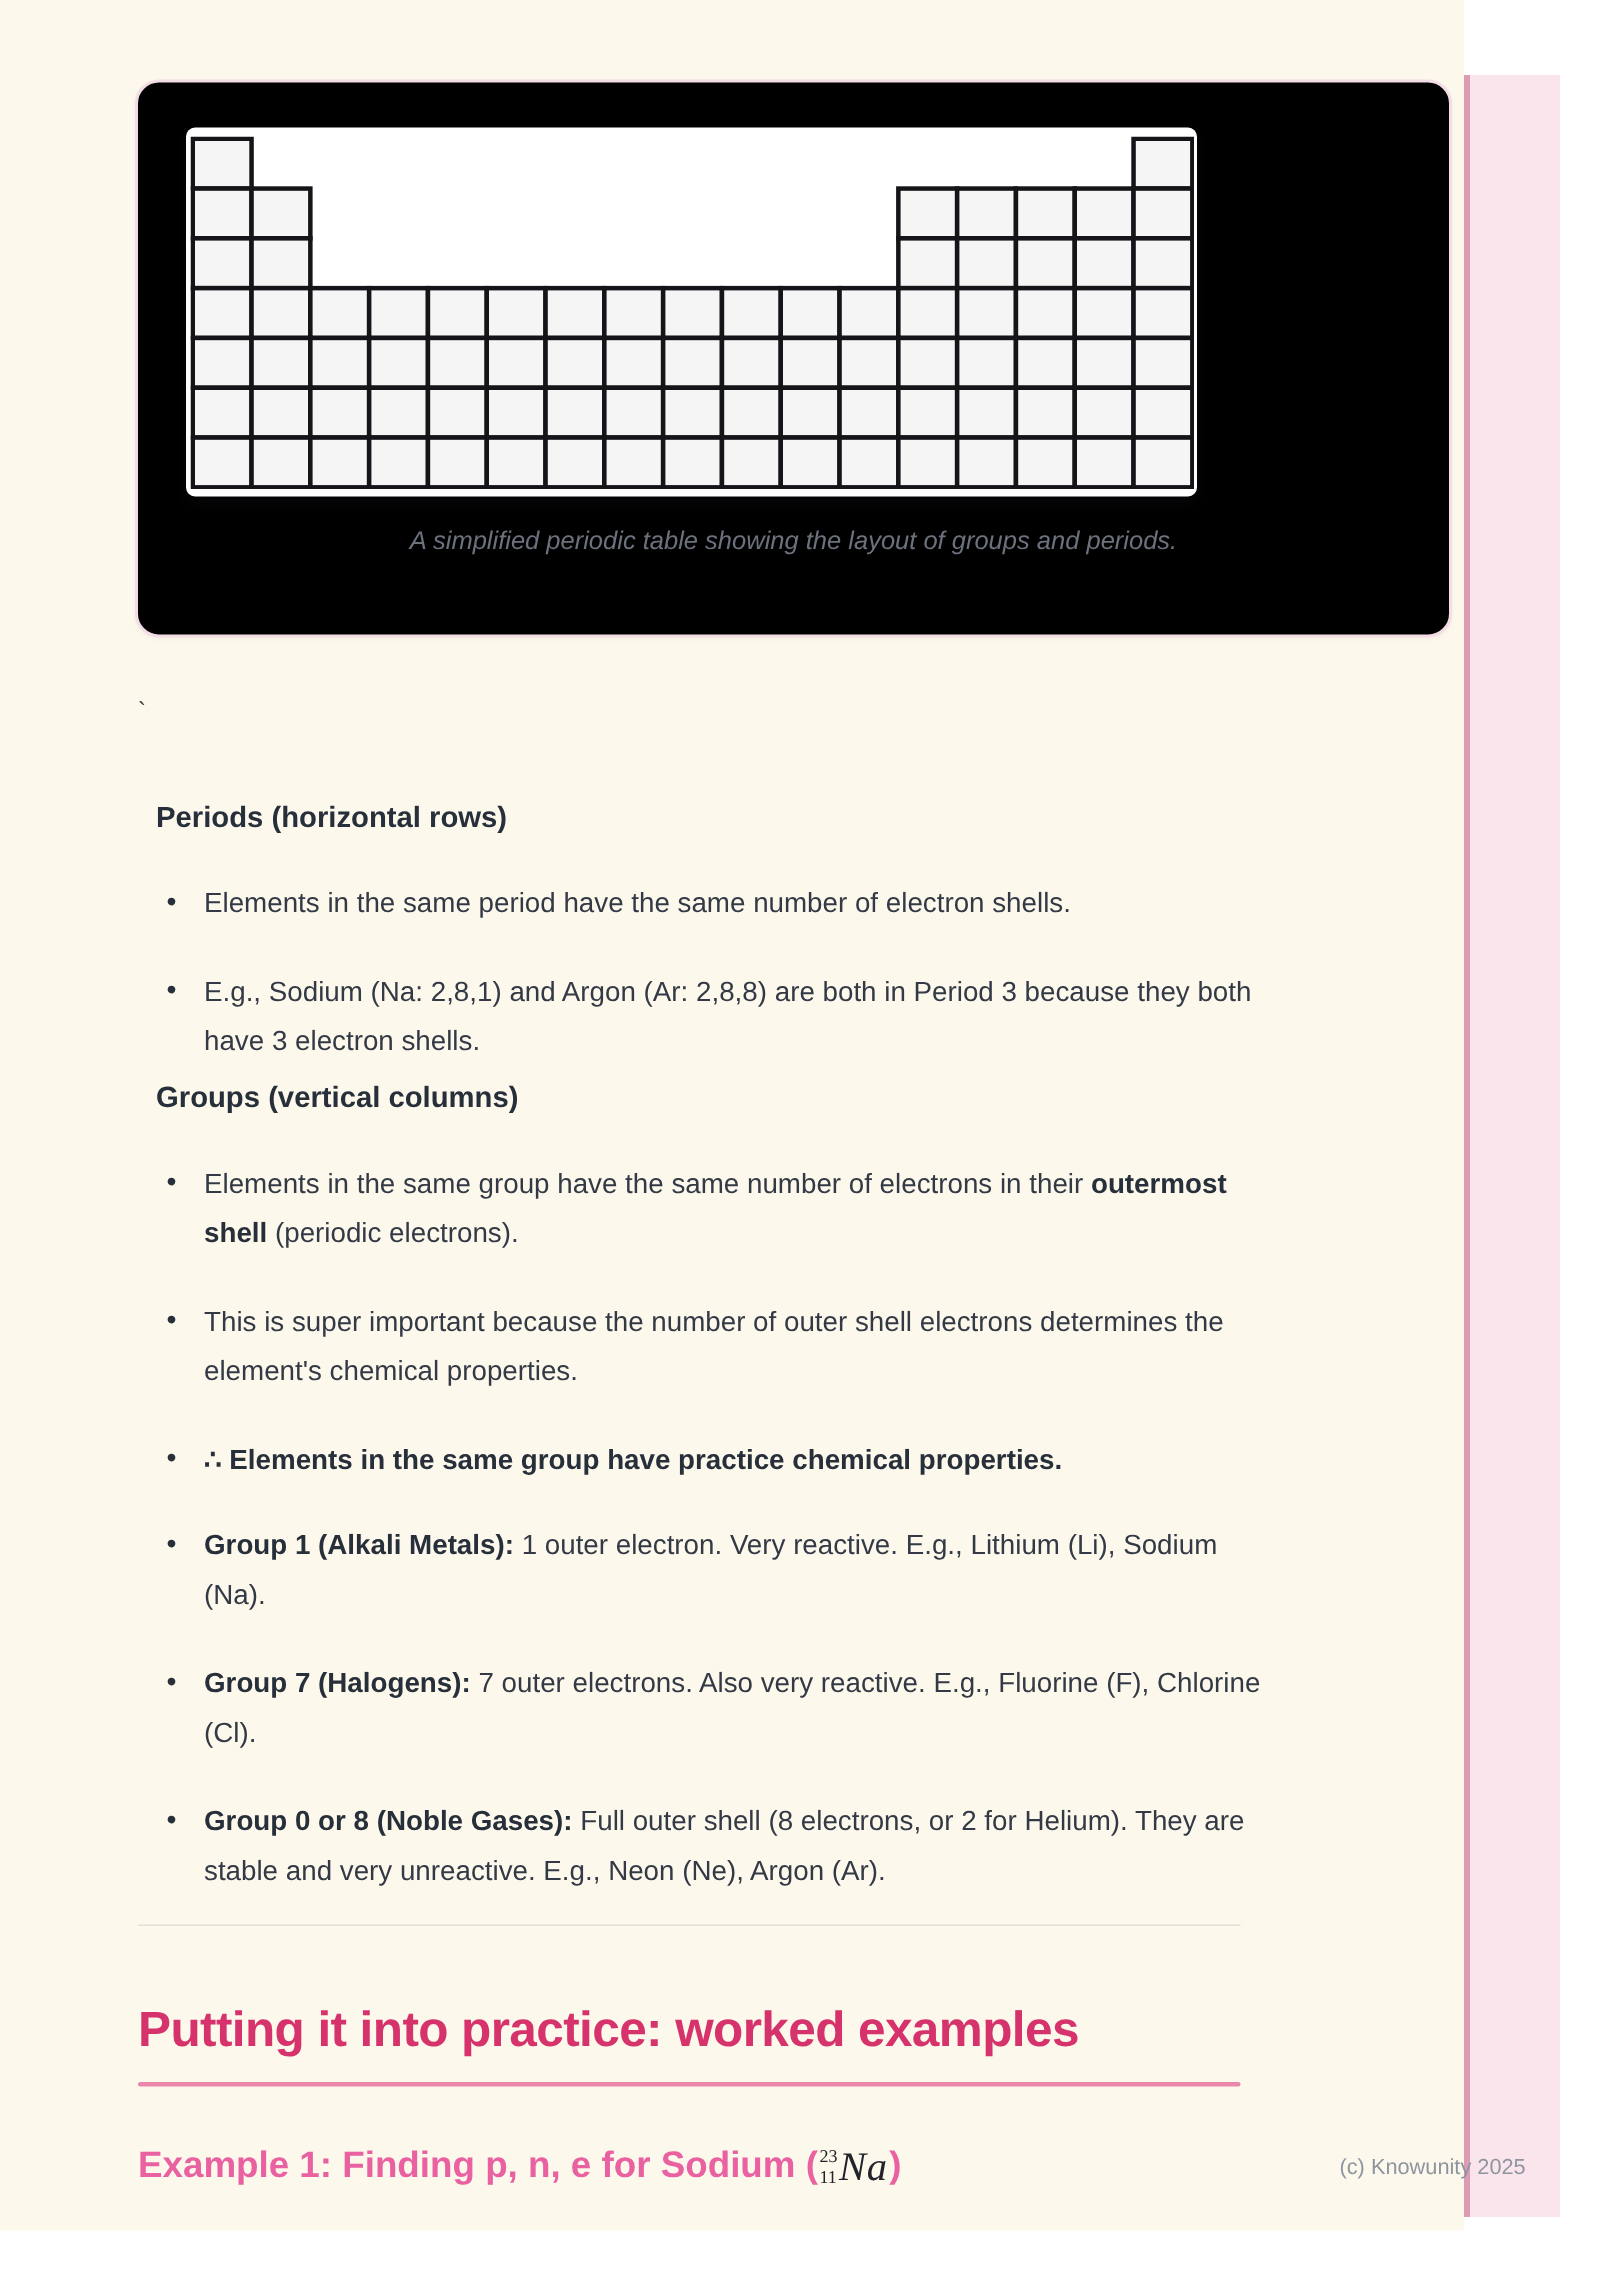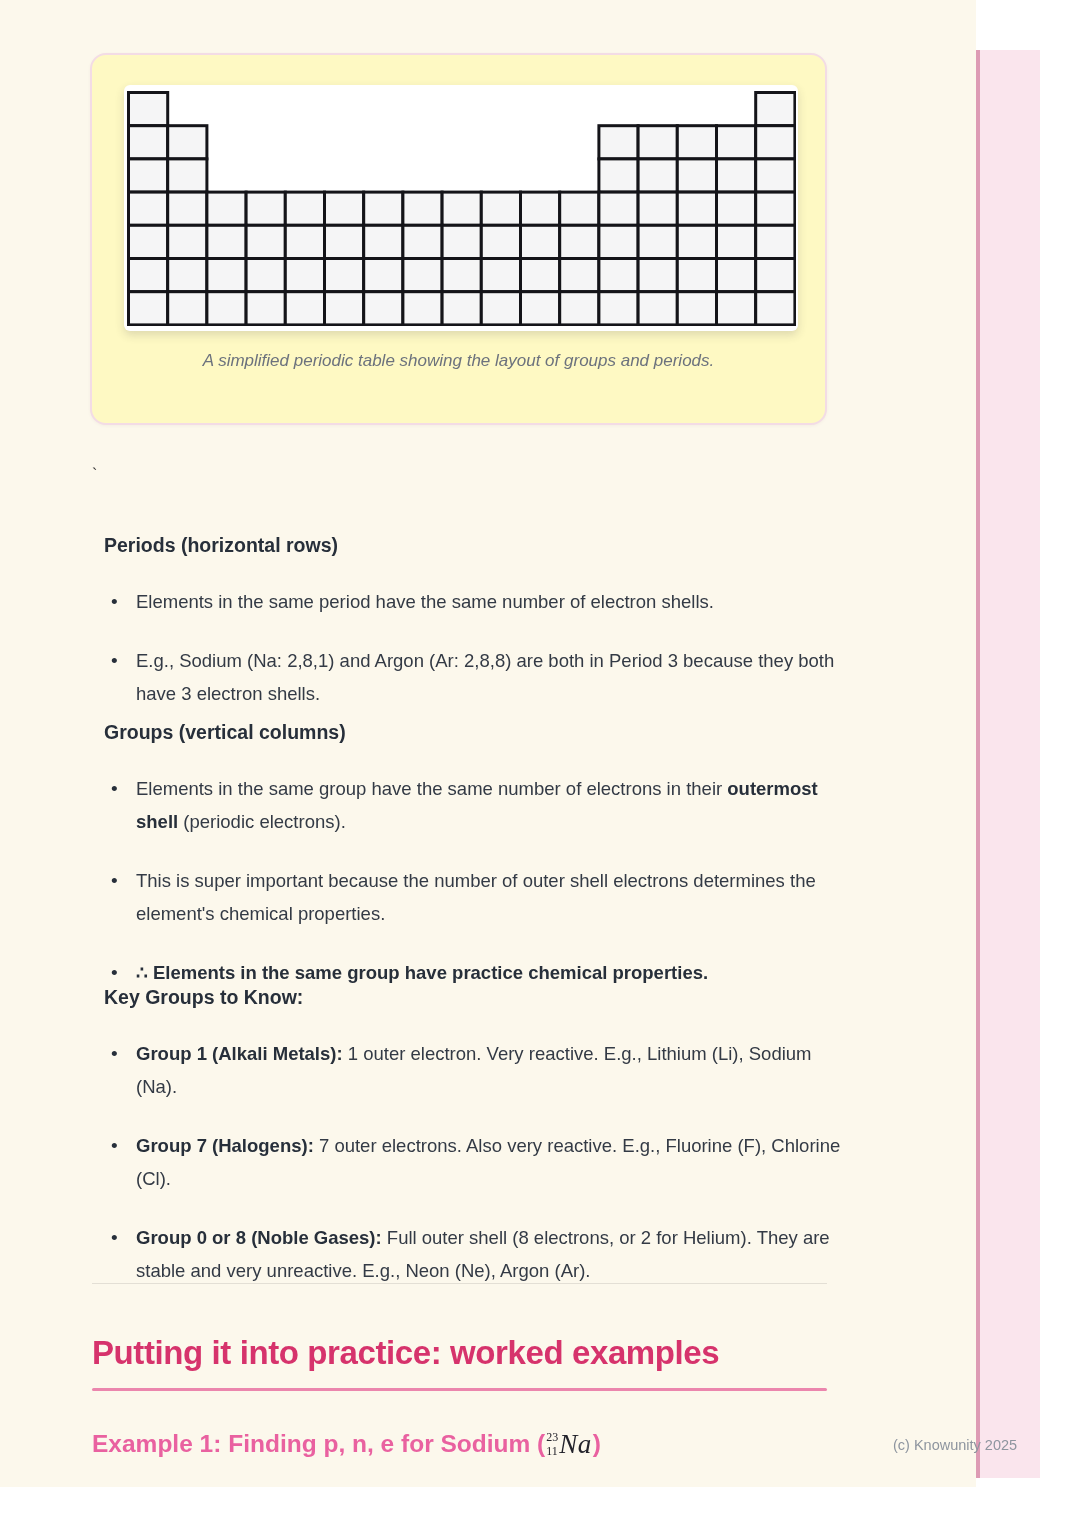--- a/index.html
+++ b/index.html
@@ -5,22 +5,22 @@
   html,body{margin:0;padding:0;}
   body{
     width:1080px;height:1528px;position:relative;background:#ffffff;
     font-family:"Liberation Sans", sans-serif;overflow:hidden;
   }
   .paper{position:absolute;left:0;top:0;width:976px;height:1487px;background:#fcf8ec;}
   .page-edge{position:absolute;left:976px;top:50px;width:64px;height:1428px;
     background:#fae5ed;border-left:4px solid #dd9bb4;box-sizing:border-box;z-index:2;}
 
   
-  .card{position:absolute;left:90px;top:53px;width:737px;height:372px;box-sizing:border-box;
-    background:#fef9c3;border:2px solid #f3dce5;border-radius:16px;z-index:1;
+  .card{position:absolute;left:90px;top:53px;width:878px;height:372px;box-sizing:border-box;
+    background:#000000;border:2px solid #f3dce5;border-radius:16px;z-index:1;
     box-shadow:0 1px 3px rgba(120,90,110,.06);}
   .panel{position:absolute;left:32px;top:30px;width:674px;height:246px;background:#ffffff;
     border-radius:6px;box-shadow:0 4px 10px rgba(50,50,70,.16);
     display:flex;align-items:center;justify-content:center;}
   .caption{position:absolute;left:0;right:0;top:296px;text-align:center;
     font-style:italic;font-size:17px;color:#6c727d;}
 
   .stray{position:absolute;left:92px;top:466px;font-size:16px;color:#3a3a3a;z-index:1;}
 
   
@@ -160,21 +160,20 @@
     </section>
     <section class="sec" style="top: 720px;">
       <h3>Groups (vertical columns)</h3>
       <ul>
         <li><span>Elements in the same group have the same number of electrons in their </span><span class="b">outermost shell</span><span> (periodic electrons).</span></li>
         <li><span>This is super important because the number of outer shell electrons determines the element's chemical properties.</span></li>
         <li><span class="b">∴ Elements in the same group have practice chemical properties.</span></li>
       </ul>
     </section>
     <section class="sec" style="top: 985px;">
-      <h3>Key Groups to Know:</h3>
       <ul>
         <li><span class="b">Group 1 (Alkali Metals):</span><span> 1 outer electron. Very reactive. E.g., Lithium (Li), Sodium (Na).</span></li>
         <li><span class="b">Group 7 (Halogens):</span><span> 7 outer electrons. Also very reactive. E.g., Fluorine (F), Chlorine (Cl).</span></li>
         <li><span class="b">Group 0 or 8 (Noble Gases):</span><span> Full outer shell (8 electrons, or 2 for Helium). They are stable and very unreactive. E.g., Neon (Ne), Argon (Ar).</span></li>
       </ul>
     </section>
   </div>
 
 <div class="divider"></div>
 

